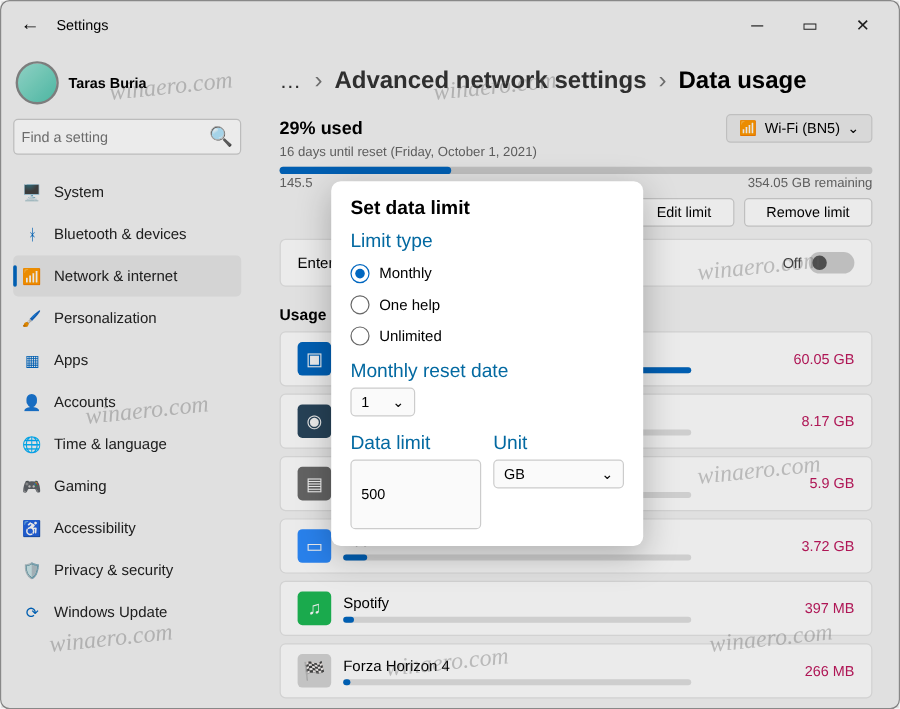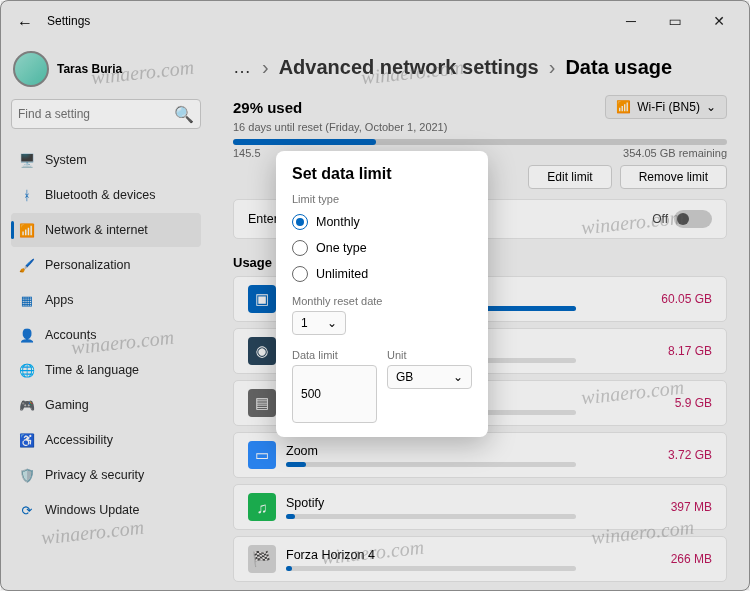--- a/index.html
+++ b/index.html
@@ -47,23 +47,23 @@
   .app-row { display: flex; align-items: center; background: #fff; border: 1px solid #e4e4e4; border-radius: 5px; padding: 8px 14px; margin-bottom: 6px; }
   .app-ico { width: 28px; height: 28px; border-radius: 4px; margin-right: 10px; flex-shrink: 0; display: flex; align-items: center; justify-content: center; font-size: 15px; color: #fff; }
   .app-main { flex: 1; }
   .app-name { font-size: 12.5px; }
   .app-bar { height: 5px; background: #e0e0e0; border-radius: 3px; margin-top: 4px; position: relative; width: 290px; }
   .app-bar-fill { position: absolute; left: 0; top: 0; bottom: 0; background: #0067c0; border-radius: 3px; }
   .app-size { font-size: 12px; color: #be185d; }
   
   .scrim { position: absolute; inset: 0; background: rgba(0,0,0,0.08); }
   
-  .dialog { position: absolute; left: 275px; top: 150px; width: 212px; background: #fff; border-radius: 8px; box-shadow: 0 8px 28px rgba(0,0,0,0.25); padding: 14px 16px 14px 16px; }
+  .dialog { position: absolute; left: 275px; top: 150px; width: 260px; background: #fff; border-radius: 8px; box-shadow: 0 8px 28px rgba(0,0,0,0.25); padding: 14px 16px 14px 16px; }
   .dlg-title { font-size: 16px; font-weight: 600; margin-bottom: 10px; }
-  .dlg-label { font-size: 11px; color: #737373; margin: 4px 0; }
+  .dlg-label { font-size: 16px; color: #0369a1; margin: 4px 0; }
   .radio { display: flex; align-items: center; gap: 8px; padding: 5px 0; font-size: 12.5px; }
   .radio .dot { width: 16px; height: 16px; border: 1.5px solid #666; border-radius: 50%; display: inline-flex; align-items: center; justify-content: center; }
   .radio.sel .dot { border-color: #0067c0; }
   .radio.sel .dot::after { content: ""; width: 8px; height: 8px; background: #0067c0; border-radius: 50%; }
   .select { display: inline-flex; align-items: center; justify-content: space-between; border: 1px solid #ccc; border-radius: 4px; padding: 4px 8px; font-size: 12px; min-width: 54px; background: #fafafa; }
   .row-two { display: flex; gap: 10px; margin-top: 4px; }
   .row-two .col { flex: 1; }
   .tbox { width: 100%; border: 1px solid #ccc; border-radius: 4px; padding: 21px 8px; font-size: 12px; background: #fafafa; }
   .dlg-footer { display: flex; gap: 10px; margin-top: 14px; padding-top: 12px; border-top: 1px solid #eee; }
   .dlg-btn { flex: 1; background: #fff; border: 1px solid #ccc; border-radius: 4px; padding: 7px 0; font-size: 12.5px; text-align: center; }
@@ -272,21 +272,21 @@
   <div class="scrim"></div>
   <div class="dialog">
     <div class="dlg-title">Set data limit</div>
     <div class="dlg-label">Limit type</div>
     <div class="radio sel">
         <span class="dot"></span>
         <span>Monthly</span>
       </div>
     <div class="radio">
         <span class="dot"></span>
-        <span>One type</span>
+        <span>One help</span>
       </div>
     <div class="radio">
         <span class="dot"></span>
         <span>Unlimited</span>
       </div>
 
     <div class="dlg-label" style="margin-top:8px">Monthly reset date</div>
     <div class="select">
       <span>1</span>
       <span>⌄</span>

